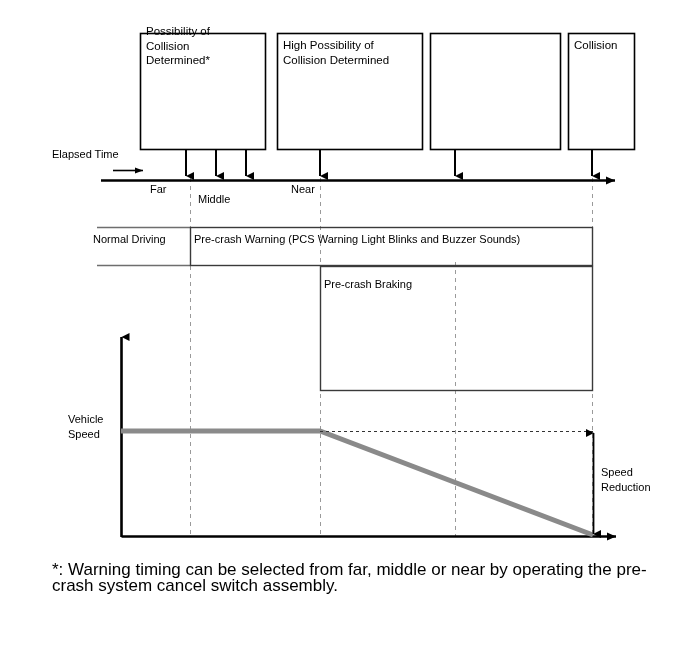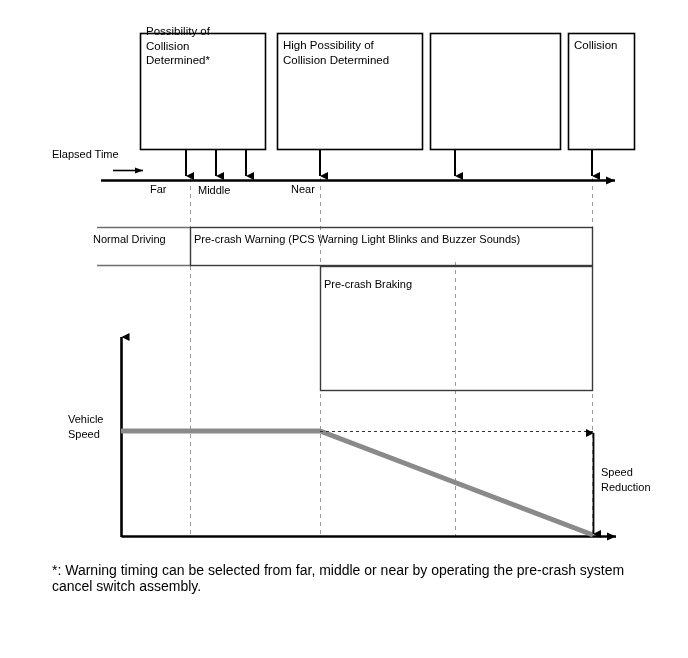--- a/index.html
+++ b/index.html
@@ -35,21 +35,21 @@
   }
   .boxlabel {
     font-size: 11.5px;
     line-height: 14.5px;
   }
   .footnote {
     position: absolute;
     left: 52px;
     top: 562px;
     width: 600px;
-    font-size: 14px;
+    font-size: 17px;
     line-height: 16px;
   }
 </style>
 </head>
 <body>
 
 <div id="diagram">
 
   <svg class="layer" viewBox="0 0 688 658">
     <defs>
@@ -124,21 +124,21 @@
 
   <div class="lbl boxlabel" style="left:146px; top:24px; width:118px;">Possibility of
 Collision
 Determined*</div>
   <div class="lbl boxlabel" style="left:283px; top:38px; width:138px;">High Possibility of
 Collision Determined</div>
   <div class="lbl boxlabel" style="left:574px; top:38px; width:60px;">Collision</div>
 
   <div class="lbl" style="left:52px; top:147px;">Elapsed Time</div>
   <div class="lbl" style="left:150px; top:182px;">Far</div>
-  <div class="lbl" style="left:198px; top:183px;">Middle</div>
+  <div class="lbl" style="left:198px; top:192px;">Middle</div>
   <div class="lbl" style="left:259px; top:182px;margin-left:32px;">Near</div>
 
   <div class="lbl" style="left:93px; top:232px;">Normal Driving</div>
   <div class="lbl" style="left:194px; top:232px;">Pre-crash Warning (PCS Warning Light Blinks and Buzzer Sounds)</div>
   <div class="lbl" style="left:324px; top:277px;">Pre-crash Braking</div>
 
   <div class="lbl" style="left:68px; top:412px; width:52px;">Vehicle
 Speed</div>
   <div class="lbl" style="left:601px; top:465px; width:80px;">Speed
 Reduction</div>

